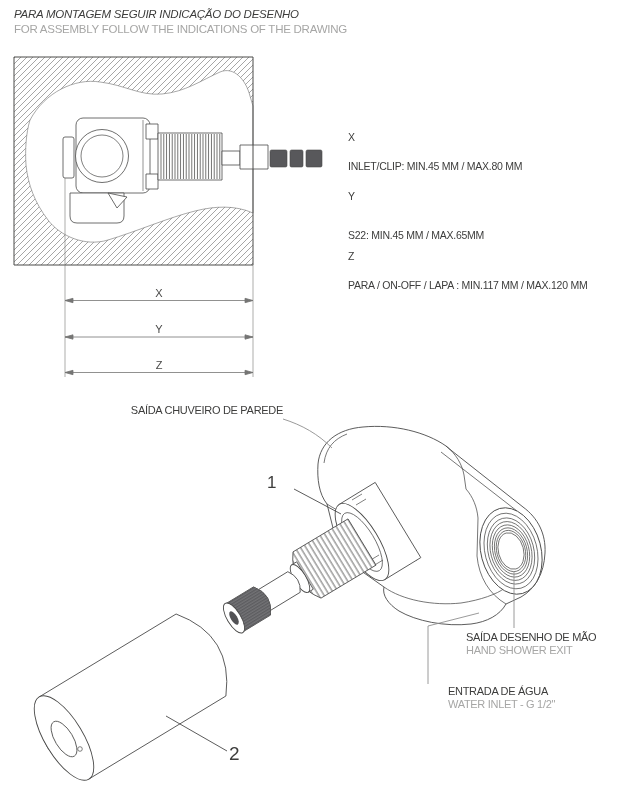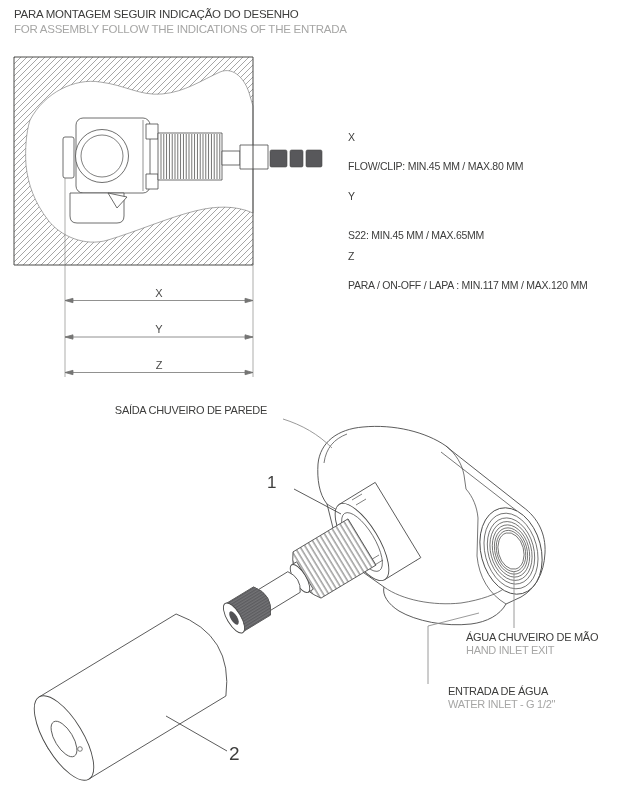--- a/index.html
+++ b/index.html
@@ -1,19 +1,19 @@
 <!DOCTYPE html>
 <html><head>
 <meta charset="utf-8">
 <style>
   html,body{margin:0;padding:0;background:#ffffff;}
   body{width:619px;height:800px;position:relative;overflow:hidden;
        font-family:"Liberation Sans",sans-serif;-webkit-font-smoothing:antialiased;}
   .abs{position:absolute;}
-  .t-dark{color:#3d3d3c;}
+  .t-dark{color:#3d3d3c;font-style:italic;}
   .t-light{color:#a6a6a5;}
   #header{left:14px;top:7px;font-size:11.5px;letter-spacing:-0.25px;line-height:15px;white-space:nowrap;}
   #specs .spec{position:absolute;left:348px;font-size:10.5px;letter-spacing:-0.25px;
                color:#3d3d3c;white-space:nowrap;}
   .callout{font-size:11px;letter-spacing:-0.3px;line-height:13px;white-space:nowrap;}
   .callout .pt{color:#3d3d3c;}
   .callout .en{color:#a6a6a5;}
   .partnum{font-size:17px;color:#3d3d3c;}
   svg text{font-family:"Liberation Sans",sans-serif;font-size:11px;fill:#4a4a49;}
 </style>
@@ -143,41 +143,41 @@
     <path d="M 283,419 C 302,425 318,434 332,448"></path>
     <path stroke="#4a4a49" d="M 294,489 L 341,514"></path>
     <path d="M 514,571 L 514,628"></path>
     <path d="M 479,613 L 428,626 L 428,684"></path>
     <path stroke="#4a4a49" d="M 166,716 L 227,751"></path>
   </g>
 </svg>
 
 <div id="header" class="abs">
   <div class="t-dark">PARA MONTAGEM SEGUIR INDICAÇÃO DO DESENHO</div>
-  <div class="t-light">FOR ASSEMBLY FOLLOW THE INDICATIONS OF THE ENTRADA</div>
+  <div class="t-light">FOR ASSEMBLY FOLLOW THE INDICATIONS OF THE DRAWING</div>
 </div>
 
 <div id="specs">
   <div class="spec" style="top:131px">X</div>
-  <div class="spec" style="top:160px">FLOW/CLIP: MIN.45 MM / MAX.80 MM</div>
+  <div class="spec" style="top:160px">INLET/CLIP: MIN.45 MM / MAX.80 MM</div>
   <div class="spec" style="top:190px">Y</div>
   <div class="spec" style="top:229px">S22: MIN.45 MM / MAX.65MM</div>
   <div class="spec" style="top:250px">Z</div>
   <div class="spec" style="top:279px">PARA / ON-OFF / LAPA : MIN.117 MM / MAX.120 MM</div>
 </div>
 
-<div class="abs callout" style="left:64px;top:404px;width:203px;text-align:right">
+<div class="abs callout" style="left:80px;top:404px;width:203px;text-align:right">
   <div class="pt">SAÍDA CHUVEIRO DE PAREDE</div>
 </div>
 
 <div class="abs partnum" style="left:267px;top:473px">1</div>
 
 <div class="abs callout" style="left:466px;top:631px">
-  <div class="pt">ÁGUA CHUVEIRO DE MÃO</div>
-  <div class="en">HAND INLET EXIT</div>
+  <div class="pt">SAÍDA DESENHO DE MÃO</div>
+  <div class="en">HAND SHOWER EXIT</div>
 </div>
 
 <div class="abs callout" style="left:448px;top:685px">
   <div class="pt">ENTRADA DE ÁGUA</div>
   <div class="en">WATER INLET - G 1/2"</div>
 </div>
 
 <div class="abs partnum" style="left:229px;top:743px;font-size:19px">2</div>
 
 </body></html>

